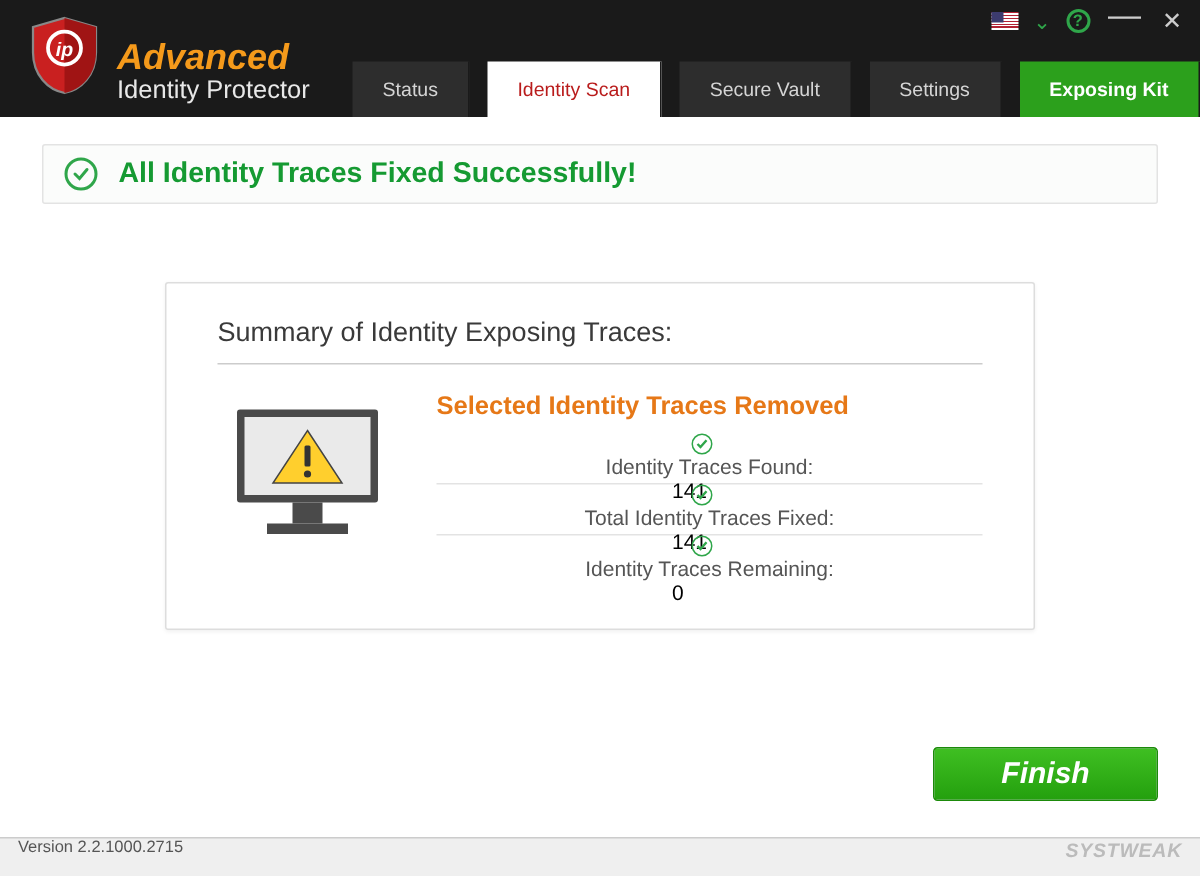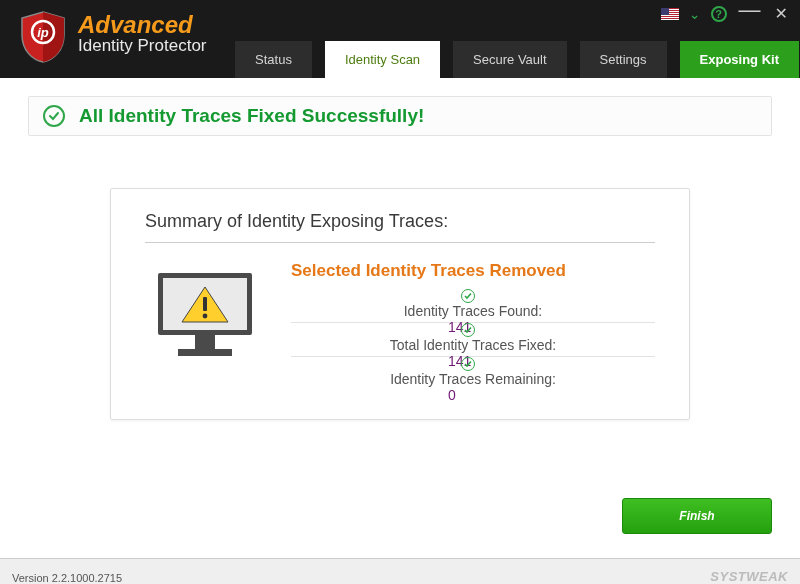--- a/index.html
+++ b/index.html
@@ -1,51 +1,51 @@
 <!DOCTYPE html>
 <html><head>
 <meta charset="utf-8">
 <style>
   * { margin:0; padding:0; box-sizing:border-box; font-family:"Segoe UI",Arial,sans-serif; }
   body { width:800px; height:584px; background:#fff; overflow:hidden; position:relative; }
   .header { height:78px; background:#1a1a1a; display:flex; align-items:flex-start; position:relative; }
-  .logo-wrap { display:flex; align-items:flex-start; padding:10px 0 0 18px; }
+  .logo-wrap { display:flex; align-items:flex-end; padding:10px 0 0 18px; }
   .logo-shield { width:50px; height:54px; }
   .brand { margin-left:10px; line-height:1.05; padding-top:2px; }
   .brand .l1 { color:#f59a1b; font-size:24px; font-weight:600; font-style:italic; }
   .brand .l2 { color:#e8e8e8; font-size:17px; font-weight:300; }
   .titlebar-ctrls { position:absolute; top:4px; right:10px; display:flex; align-items:center; gap:10px; }
   .flag { width:18px; height:12px; background:linear-gradient(#b22234 0 8%,#fff 8% 16%,#b22234 16% 24%,#fff 24% 32%,#b22234 32% 40%,#fff 40% 48%,#b22234 48% 56%,#fff 56% 64%,#b22234 64% 72%,#fff 72% 80%,#b22234 80% 88%,#fff 88% 100%); position:relative; }
   .flag::before { content:""; position:absolute; left:0; top:0; width:8px; height:7px; background:#3c3b6e; }
   .chev { color:#2fa64a; font-size:14px; cursor:pointer; }
   .help { width:16px; height:16px; border:2px solid #2fa64a; border-radius:50%; color:#2fa64a; font-size:11px; font-weight:bold; display:flex; align-items:center; justify-content:center; cursor:pointer; }
   .min { color:#ccc; font-size:22px; line-height:8px; cursor:pointer; padding:0 2px; position:relative; top:-4px;}
   .close { color:#ccc; font-size:16px; cursor:pointer; padding:0 2px; }
   .tabs { position:absolute; bottom:0; right:0; display:flex; }
   .tab { height:37px; padding:0 20px; display:flex; align-items:center; color:#d5d5d5; font-size:13px; background:#2d2d2d; border-right:1px solid #1a1a1a; cursor:pointer;margin-left:12px; }
-  .tab.active { background:#fff; color:#4d7c0f; }
+  .tab.active { background:#fff; color:#b91c1c; }
   .tab.green { background:#2ca01c; color:#fff; font-weight:600; }
   .banner { margin:18px 28px 0 28px; height:40px; background:#fbfcfb; border:1px solid #e3e3e3; border-radius:2px; display:flex; align-items:center; padding:0 14px; }
   .banner .chk { width:22px; height:22px; border:2px solid #2fa64a; border-radius:50%; display:flex; align-items:center; justify-content:center; margin-right:14px; }
   .banner .chk svg { width:12px; height:12px; }
   .banner .msg { color:#159a32; font-size:19px; font-weight:600; }
   .card { margin:52px auto 0 auto; width:580px; border:1px solid #ddd; border-radius:2px; box-shadow:0 1px 3px rgba(0,0,0,0.06); padding:22px 34px 28px 34px; }
   .card-h { color:#3a3a3a; font-size:18px; font-weight:500; padding-bottom:10px; border-bottom:1px solid #ccc; }
   .card-body { display:flex; margin-top:18px; gap:26px; }
   .monitor { width:120px; display:flex; justify-content:center; align-items:flex-start; padding-top:6px;}
   .details { flex:1; }
   .details .sub { color:#e67817; font-size:17px; font-weight:600; margin-bottom:8px; }
   .row { display:flex; align-items:center; height:34px; border-bottom:1px solid #e3e3e3;flex-direction:column; }
   .row:last-child { border-bottom:none; }
   .row .ric { width:14px; height:14px; border:1.5px solid #2fa64a; border-radius:50%; display:flex; align-items:center; justify-content:center; margin-right:10px; flex:none; }
   .row .ric svg { width:8px; height:8px; }
   .row .lbl { color:#555; font-size:14px; flex:1; }
-  .row .val { color:#701a75; font-size:14px; width:50px; text-align:left; }
-  .finish { position:absolute; right:28px; bottom:50px; width:150px; height:36px; background:linear-gradient(#3fbf22,#24a00e); border:1px solid #1b8a0a; border-radius:3px; color:#fff; font-size:12px; font-weight:600; font-style:italic; cursor:pointer; }
-  .footer { position:absolute; left:0; bottom:0; right:0; height:26px; background:#efefef; border-top:1px solid #ccc; display:flex; align-items:flex-end; padding:0 12px; justify-content:space-between;}
+  .row .val { color:#000000; font-size:14px; width:50px; text-align:left; }
+  .finish { position:absolute; right:28px; bottom:50px; width:150px; height:36px; background:linear-gradient(#3fbf22,#24a00e); border:1px solid #1b8a0a; border-radius:3px; color:#fff; font-size:20px; font-weight:600; font-style:italic; cursor:pointer; }
+  .footer { position:absolute; left:0; bottom:0; right:0; height:26px; background:#efefef; border-top:1px solid #ccc; display:flex; align-items:flex-start; padding:0 12px; justify-content:space-between;}
   .footer .ver { color:#555; font-size:11px; }
   .footer .wm { color:#bbb; font-size:13px; font-weight:bold; font-style:italic; letter-spacing:0.5px;}
 </style>
 </head>
 <body>
 
 <div class="header">
   <div class="logo-wrap">
     <span>
       <svg class="logo-shield" viewBox="0 0 50 54">

